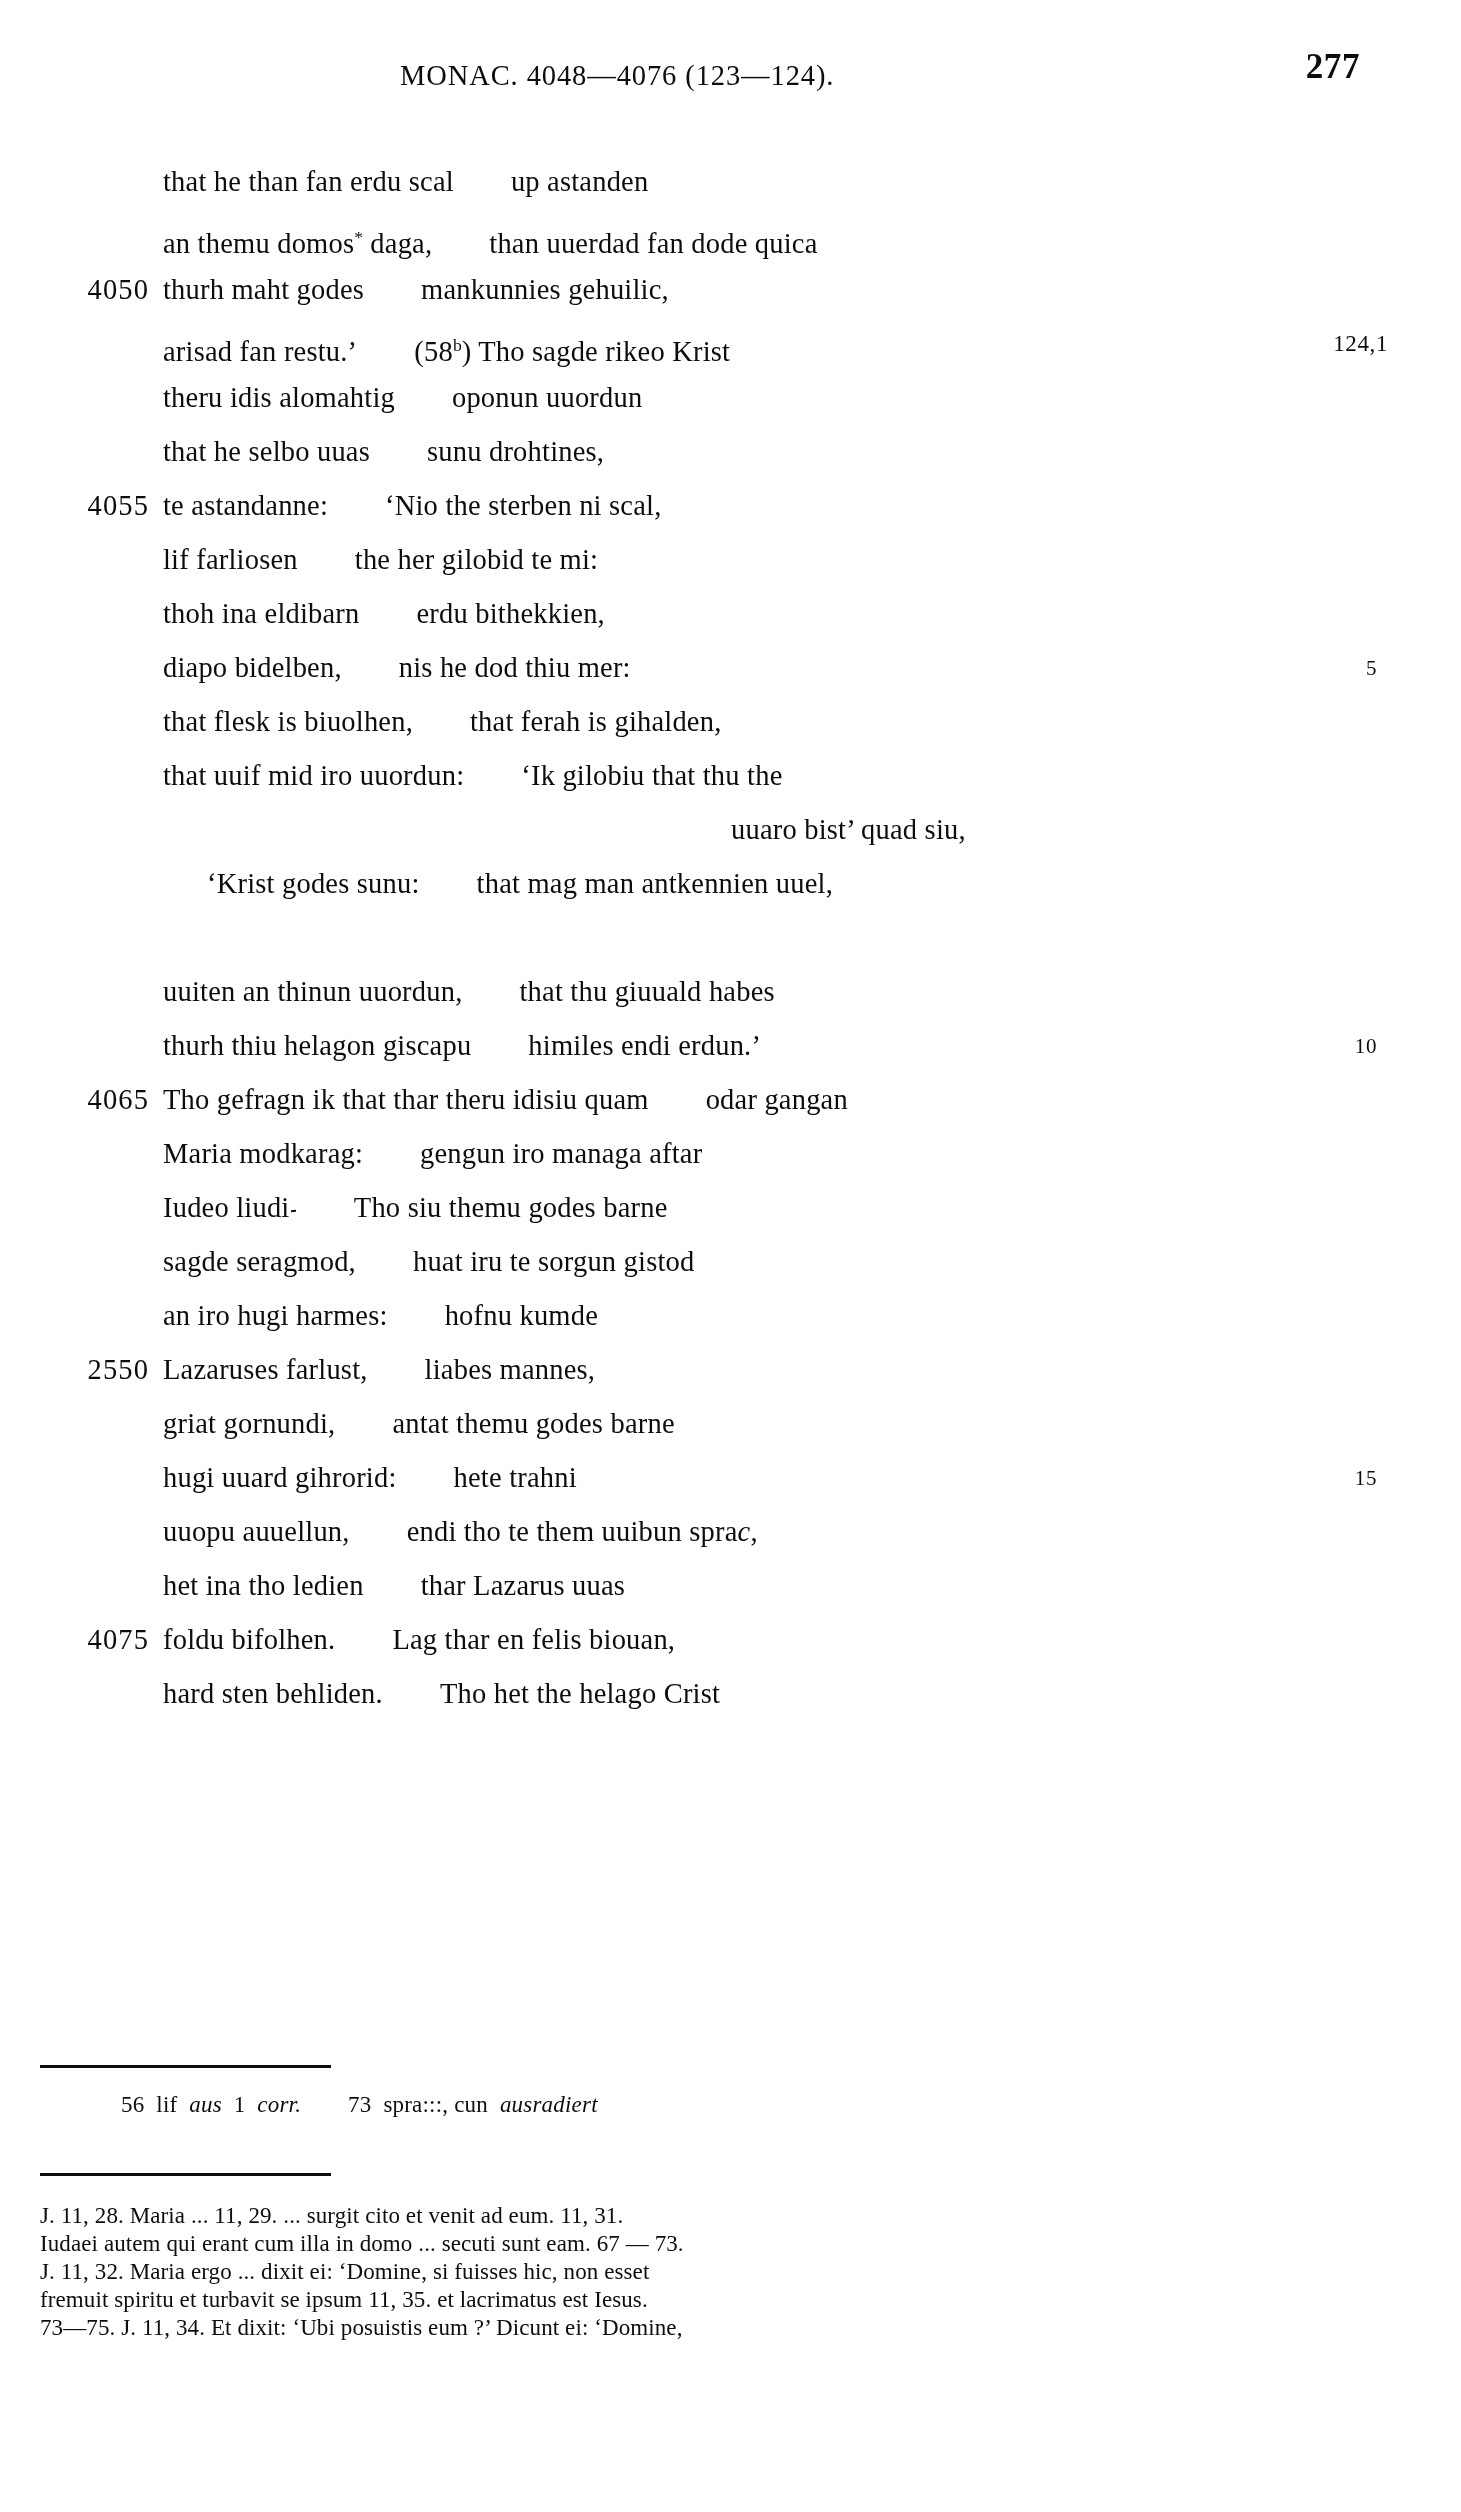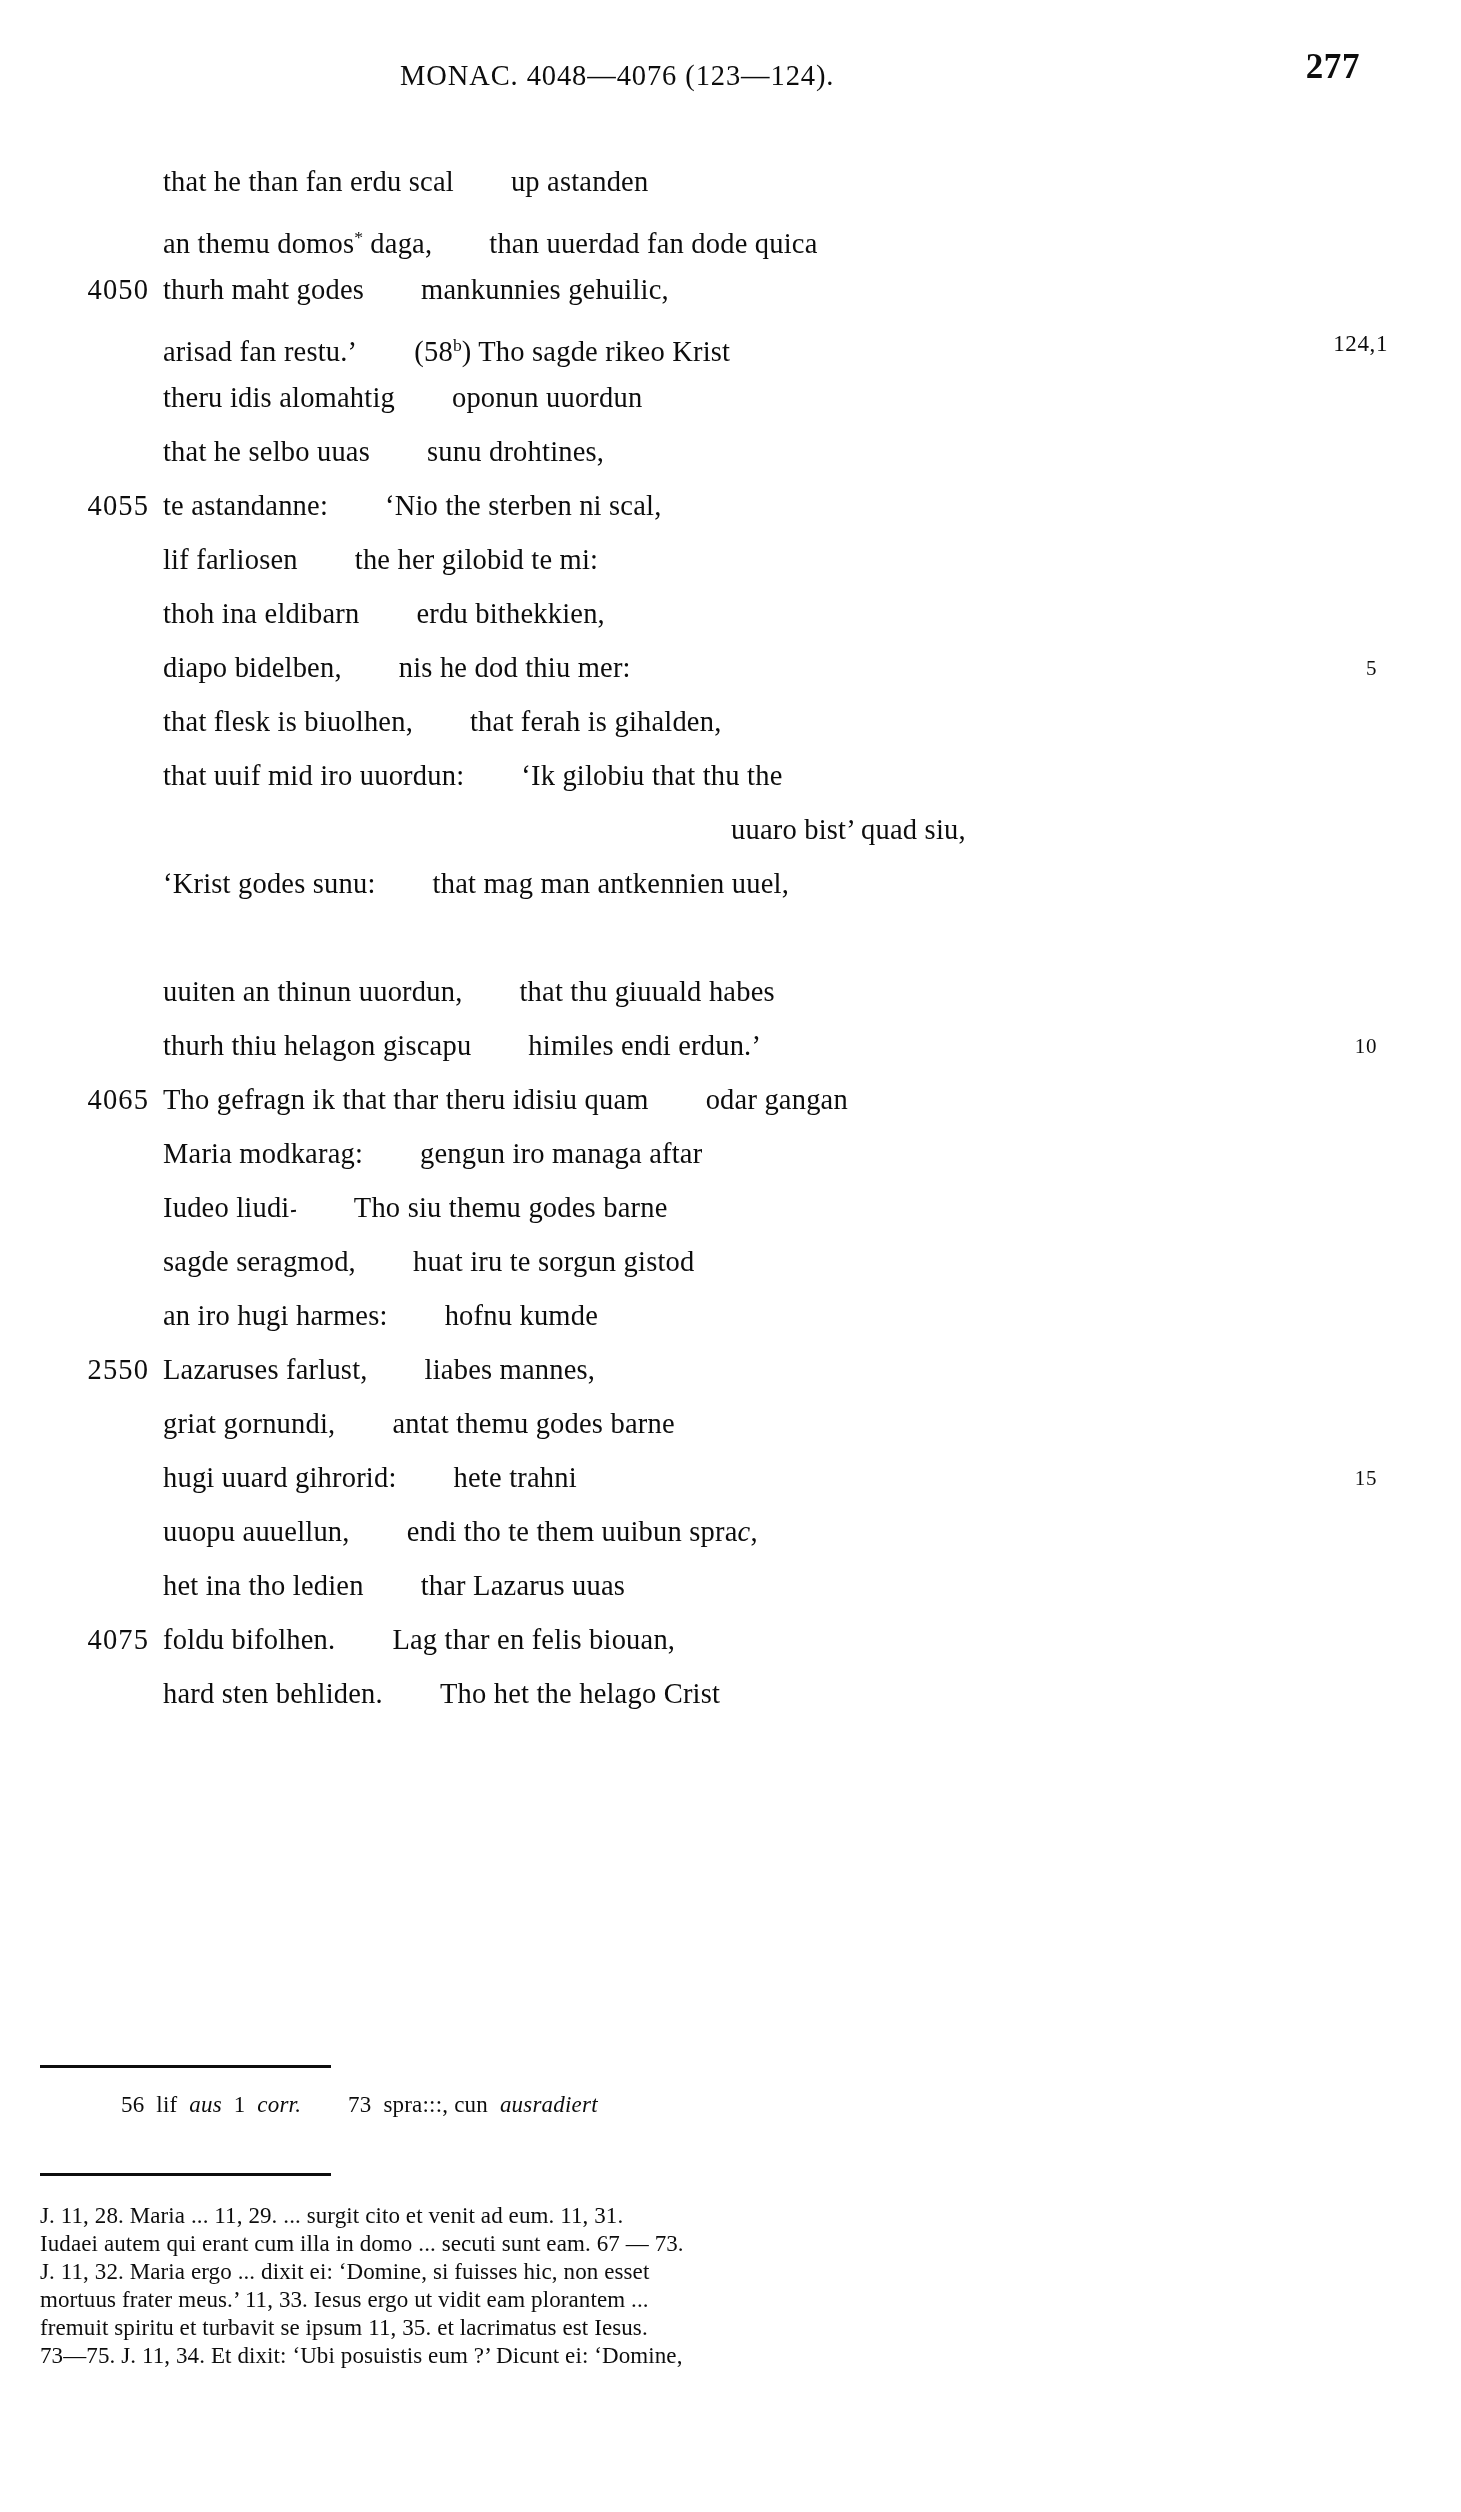--- a/index.html
+++ b/index.html
@@ -57,20 +57,21 @@
     right: 0;
   }
   .verse-line {
     position: relative;
     height: 54px;
     line-height: 54px;
     white-space: nowrap;
   }
   .verse-line.gap {
     height: 108px;
+    margin-left: 44px;
   }
   .vnum {
     position: absolute;
     left: 41px;
     top: 0;
     width: 108px;
     text-align: right;
     font-size: 28.5px;
     letter-spacing: 1.1px;
   }
@@ -276,19 +277,18 @@
     <span class="sp">&nbsp;</span><span>spra:::, cun</span>
     <span class="sp">&nbsp;</span><span class="ital">ausradiert</span>
   </div>
 
   <div class="rule rule-bottom"></div>
 
   <div class="latin">
       <div class="latin-line">J. 11, 28.  Maria ... 11, 29. ...  surgit cito et venit ad eum.  11, 31.</div>
       <div class="latin-line">Iudaei autem qui erant cum illa in domo ...  secuti sunt eam.  67 — 73.</div>
       <div class="latin-line">J. 11, 32.  Maria ergo ...  dixit ei: ‘Domine, si fuisses hic,  non esset</div>
-      <div class="latin-line">mortuus frater meus.’  11, 33.   Iesus ergo ut vidit eam plorantem ...</div>
       <div class="latin-line">fremuit spiritu et turbavit se ipsum 11, 35.  et lacrimatus est Iesus.</div>
       <div class="latin-line">73—75.  J. 11, 34.  Et dixit: ‘Ubi posuistis eum ?’  Dicunt ei: ‘Domine,</div>
     </div>
 
 </div>
 
 
 </body></html>

